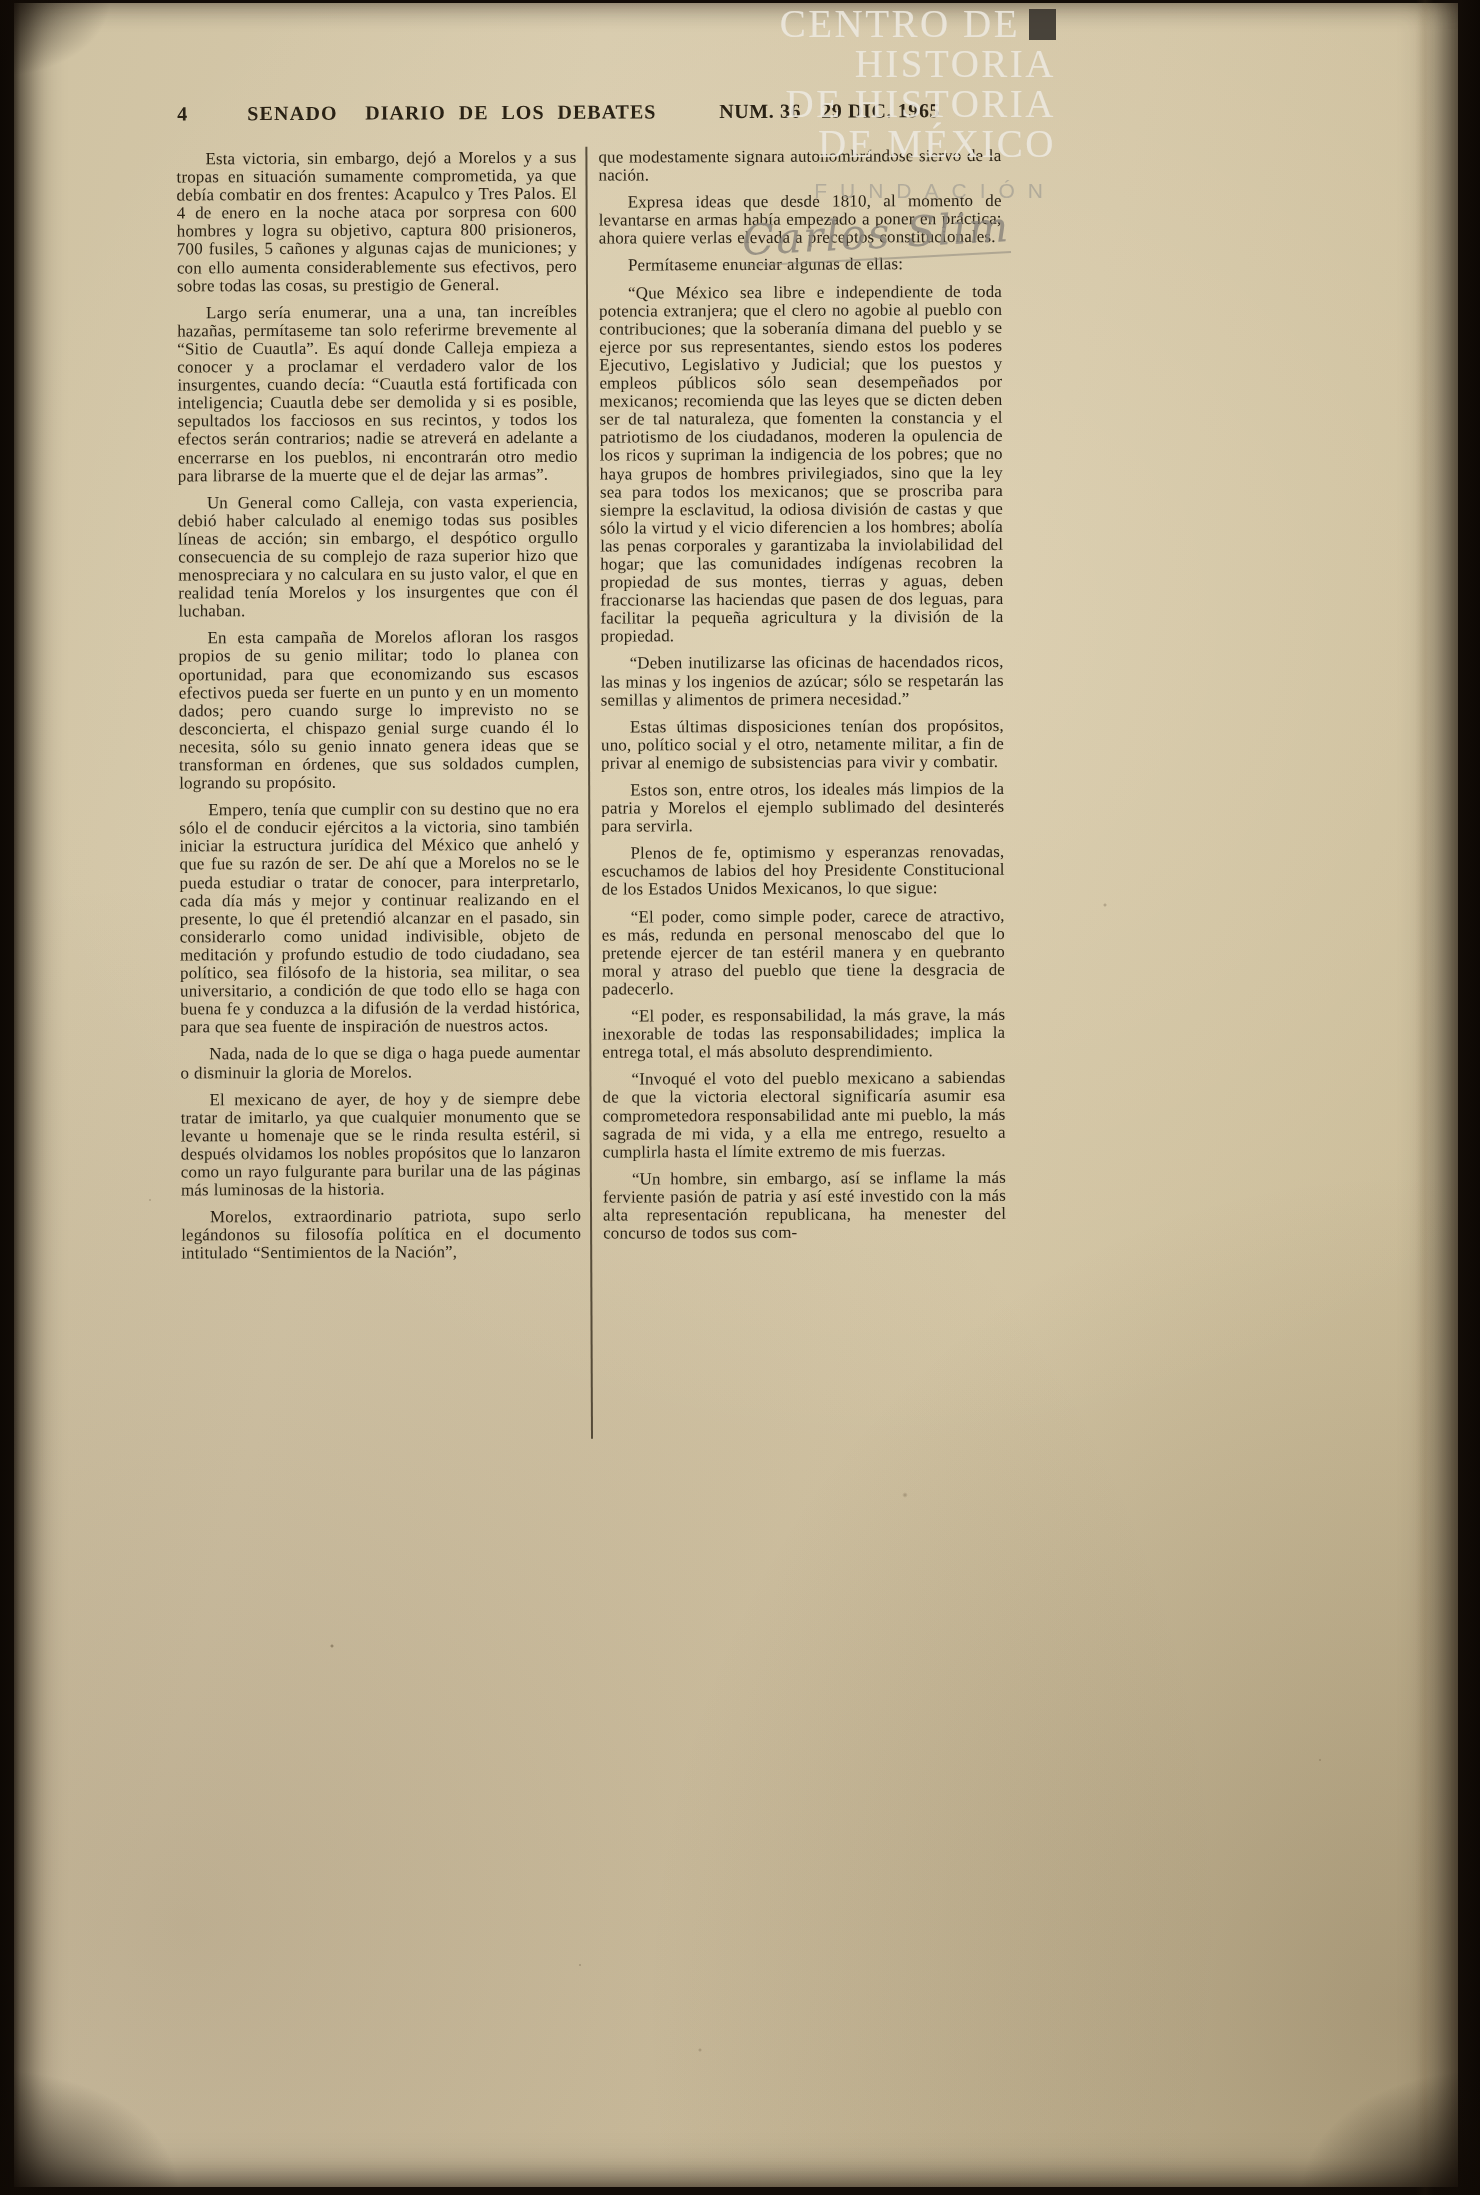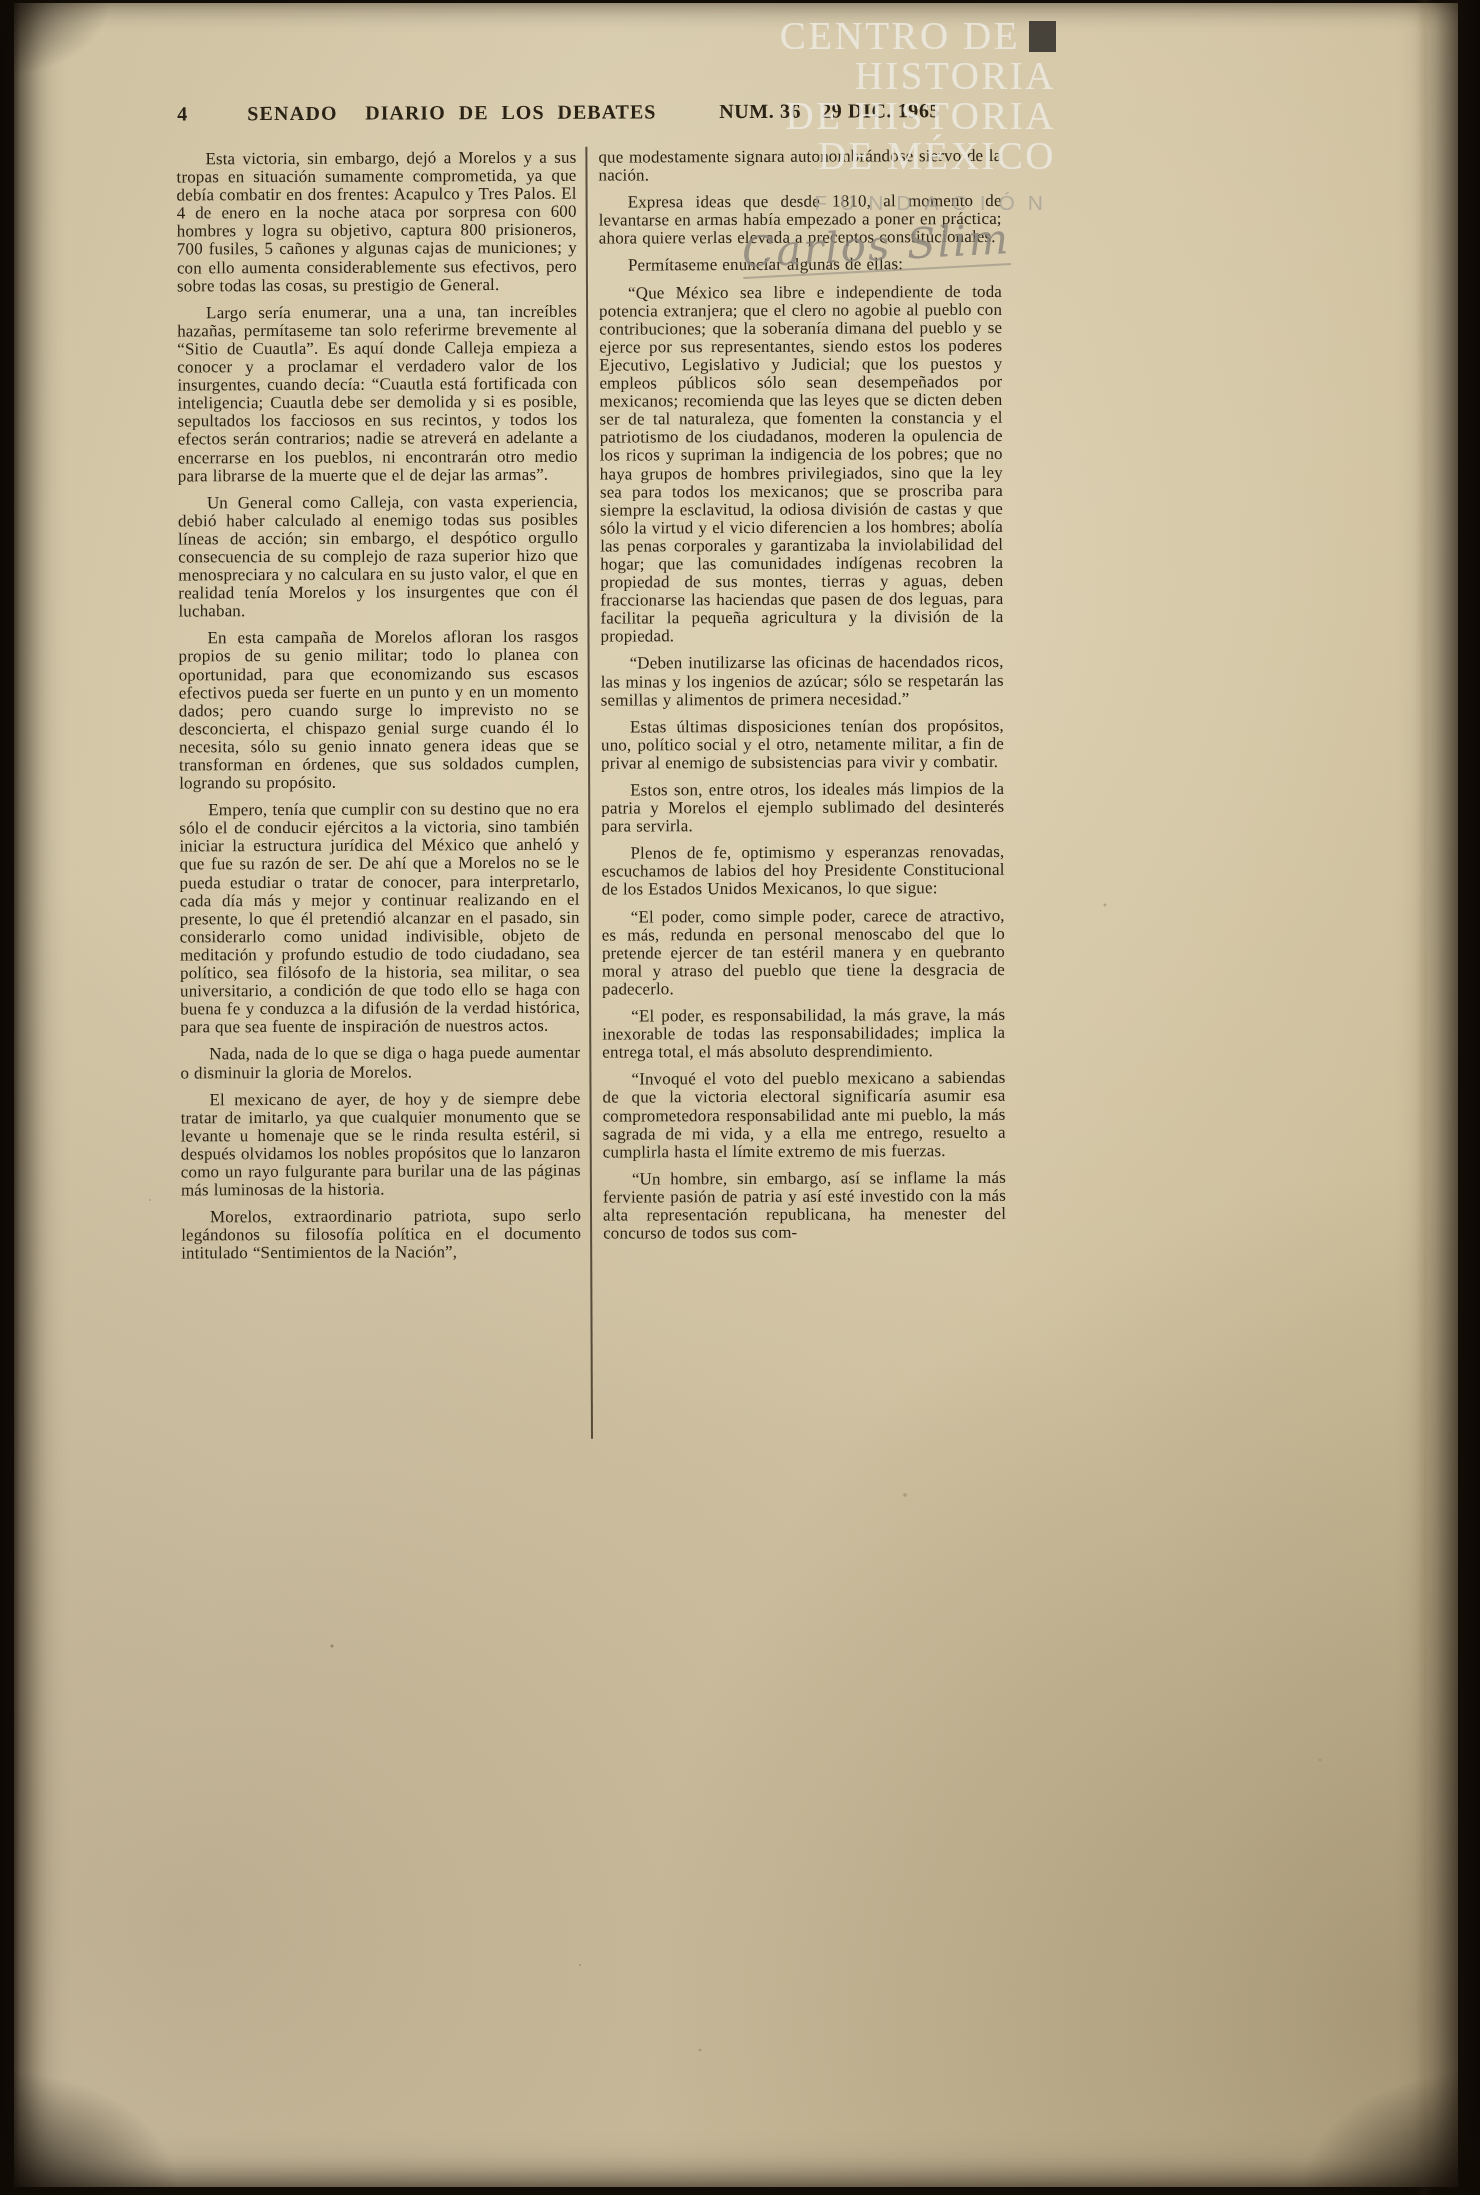--- a/index.html
+++ b/index.html
@@ -64,21 +64,21 @@
   .divider { position:absolute; left:590px; top:146px; width:1.5px; height:1292px;
     background:rgba(46,36,22,.75); }
 
   .col { position:absolute; top:148px; font-size:17px; line-height:18.1px;
     text-align:justify; letter-spacing:.15px; word-spacing:.6px; }
   .col-left  { left:181px; width:400px; }
   .col-right { left:603px; width:403px; }
   .col p { margin:0 0 9px 0; text-indent:29px; }
   .col p.no-indent { text-indent:0; }
 
-  .watermark { position:absolute; top:16px; right:424px; z-index:5; text-align:right;
+  .watermark { position:absolute; top:4px; right:424px; z-index:5; text-align:right;
     color:rgba(236,232,222,.85); pointer-events:none; }
   .wm-row { display:flex; justify-content:flex-end; align-items:center; gap:9px; }
   .wm-line { font-size:39px; line-height:40px; letter-spacing:2.5px; font-weight:normal;
     text-shadow:0 0 1px rgba(236,232,222,.35); }
   .wm-box { width:27px; height:31px; background:rgba(52,48,42,.88); }
   .wm-foundation { margin-top:12px; font-size:21px; line-height:30px; letter-spacing:13px;
     color:rgba(168,162,150,.8); font-family:"Liberation Sans", sans-serif; }
   .wm-signature { margin-top:6px; margin-right:46px; font-size:42px; line-height:44px;
     font-style:italic; font-family:"DejaVu Serif", serif; color:rgba(140,134,124,.85);
     transform:rotate(-3deg); display:inline-block; letter-spacing:2px;

